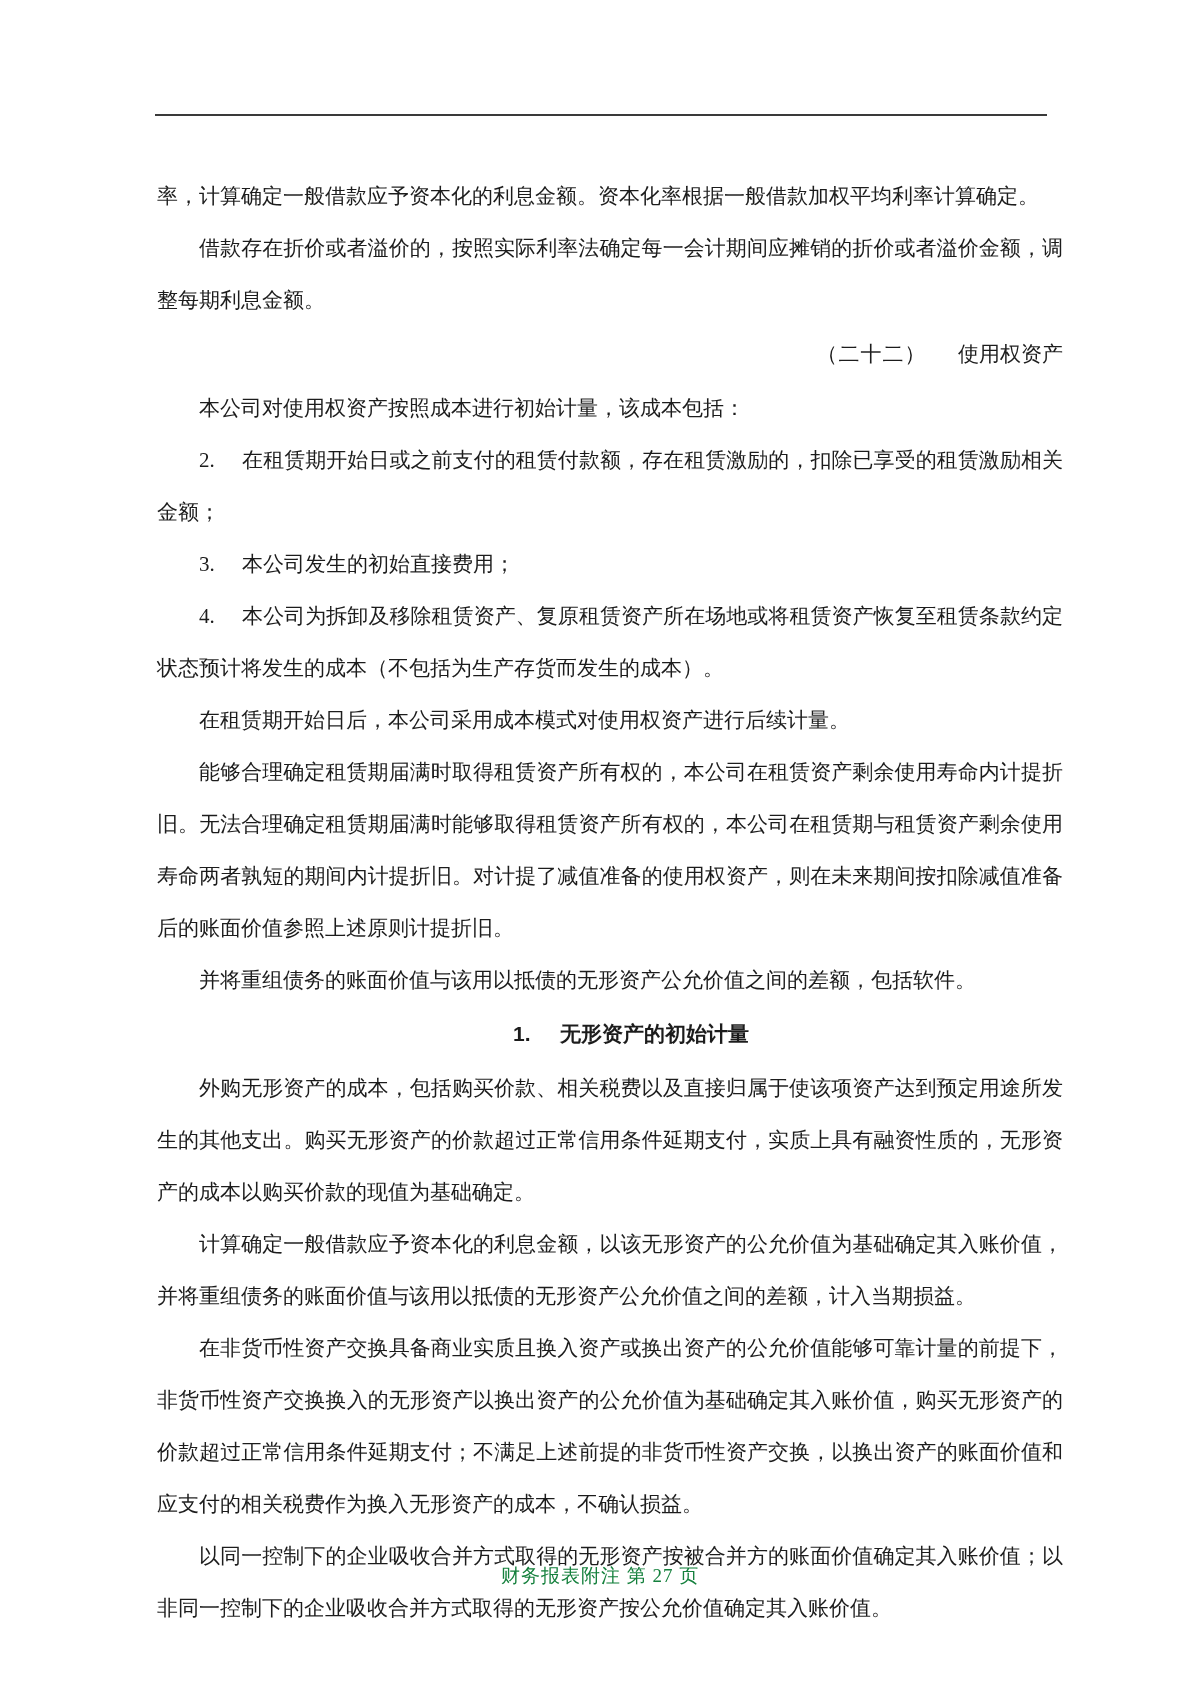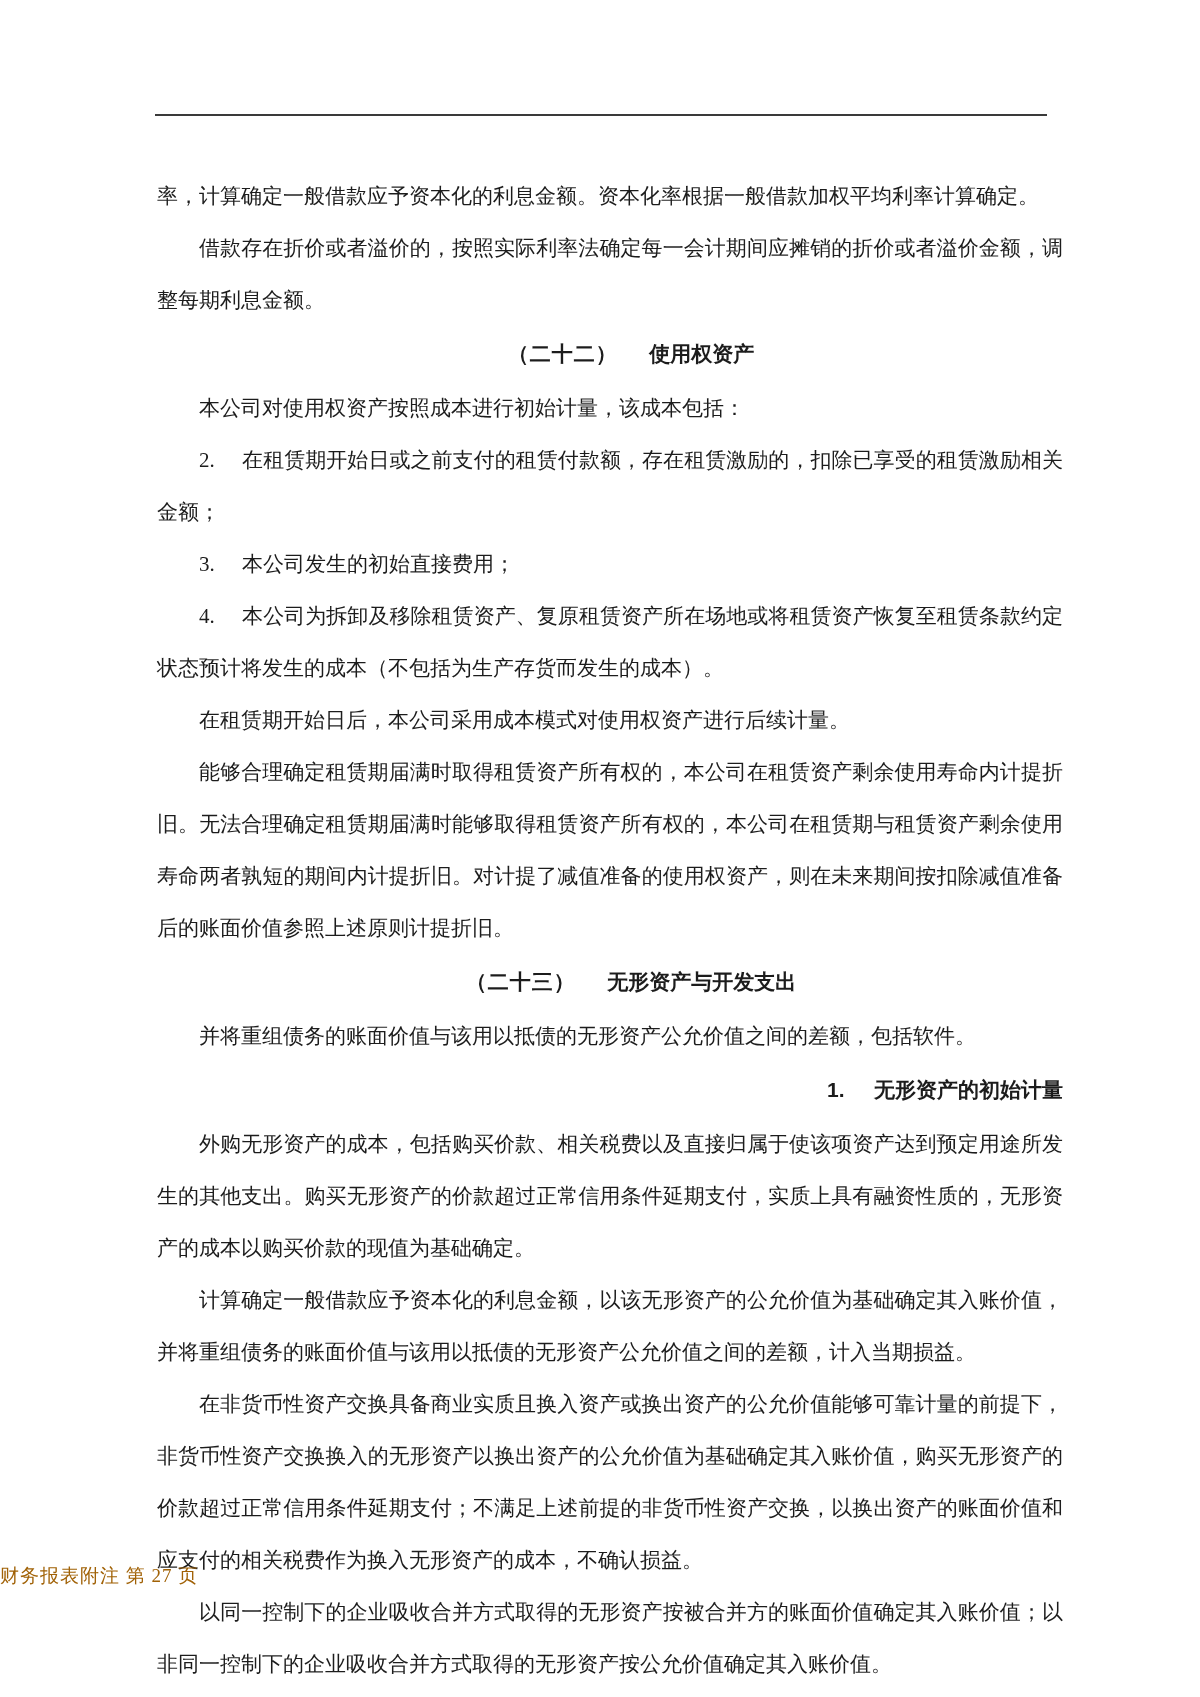--- a/index.html
+++ b/index.html
@@ -40,58 +40,58 @@
   .para {
     margin: 0;
     text-indent: 2em;
   }
   .para.noindent {
     text-indent: 0;
   }
   .heading {
     margin: 2px 0;
     text-indent: 2em;
-    font-weight: bold;
-    text-align: center;
+    font-weight: normal;
+    text-align: right;
   }
   .heading .h-num {
     font-family: "Liberation Serif", "DejaVu Serif", serif;
     letter-spacing: 1px;
   }
   .heading .h-title {
     font-family: "Liberation Sans", "DejaVu Sans", sans-serif;
     margin-left: 1.5em;
   }
   .subheading {
     margin: 2px 0;
     text-indent: 2em;
     font-weight: bold;
     font-family: "Liberation Sans", "DejaVu Sans", sans-serif;
-    text-align: right;
+    text-align: center;
   }
   .subheading .h-title {
     margin-left: 1.4em;
   }
   .li {
     margin: 0;
     text-indent: 2em;
   }
   .li .li-text {
     margin-left: 1.3em;
   }
   .footer {
     position: absolute;
     left: 0;
     top: 1560px;
     width: 100%;
-    text-align: left;
+    text-align: center;
     font-size: 19px;
     line-height: 32px;
     letter-spacing: 1px;
-    color: #a16207;
+    color: #15803d;
   }
 </style>
 </head>
 <body>
 
 <div class="page">
 
   <div class="header-rule"></div>
 
   <main class="content">
@@ -116,23 +116,20 @@
     </p>
 
     <p class="li">
       <span class="li-num">4.</span><span class="li-text">本公司为拆卸及移除租赁资产、复原租赁资产所在场地或将租赁资产恢复至租赁条款约定状态预计将发生的成本（不包括为生产存货而发生的成本）。</span>
     </p>
 
     <p class="para">在租赁期开始日后，本公司采用成本模式对使用权资产进行后续计量。</p>
 
     <p class="para">能够合理确定租赁期届满时取得租赁资产所有权的，本公司在租赁资产剩余使用寿命内计提折旧。无法合理确定租赁期届满时能够取得租赁资产所有权的，本公司在租赁期与租赁资产剩余使用寿命两者孰短的期间内计提折旧。对计提了减值准备的使用权资产，则在未来期间按扣除减值准备后的账面价值参照上述原则计提折旧。</p>
 
-    <p class="heading">
-      <span class="h-num">（二十三）</span><span class="h-title">无形资产与开发支出</span>
-    </p>
 
     <p class="para">并将重组债务的账面价值与该用以抵债的无形资产公允价值之间的差额，包括软件。</p>
 
     <p class="subheading">
       <span class="h-num">1.</span><span class="h-title">无形资产的初始计量</span>
     </p>
 
     <p class="para">外购无形资产的成本，包括购买价款、相关税费以及直接归属于使该项资产达到预定用途所发生的其他支出。购买无形资产的价款超过正常信用条件延期支付，实质上具有融资性质的，无形资产的成本以购买价款的现值为基础确定。</p>
 
     <p class="para">计算确定一般借款应予资本化的利息金额，以该无形资产的公允价值为基础确定其入账价值，并将重组债务的账面价值与该用以抵债的无形资产公允价值之间的差额，计入当期损益。</p>

